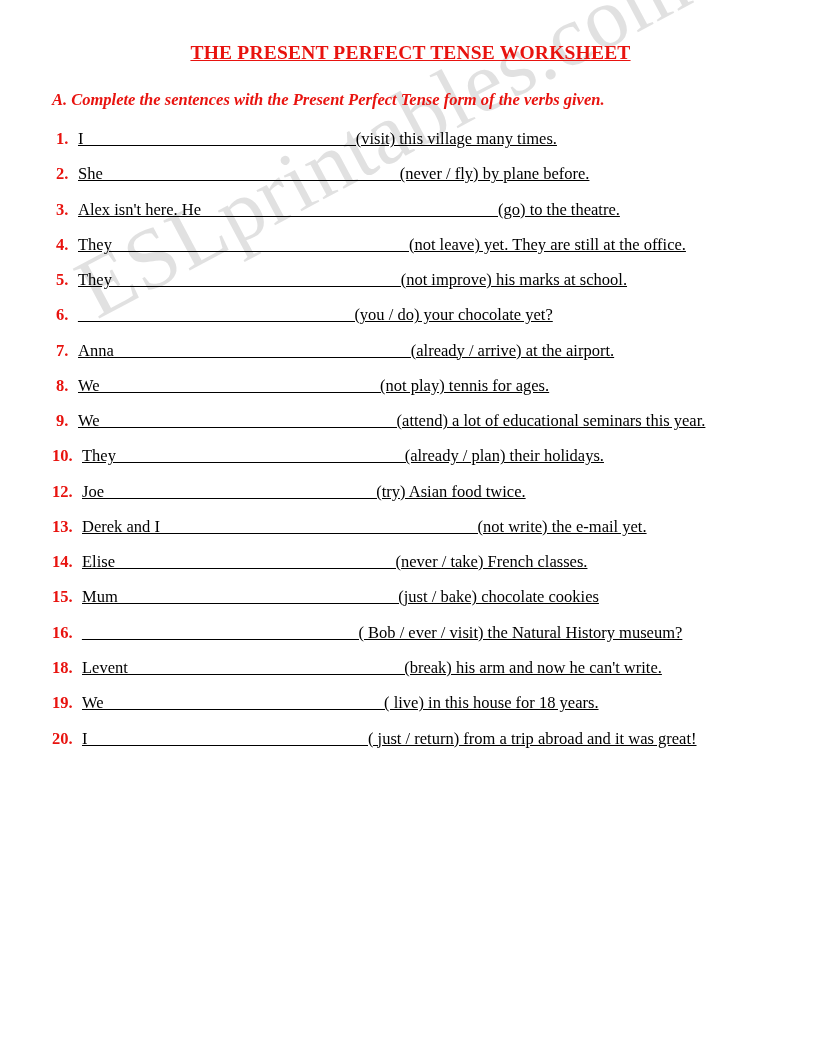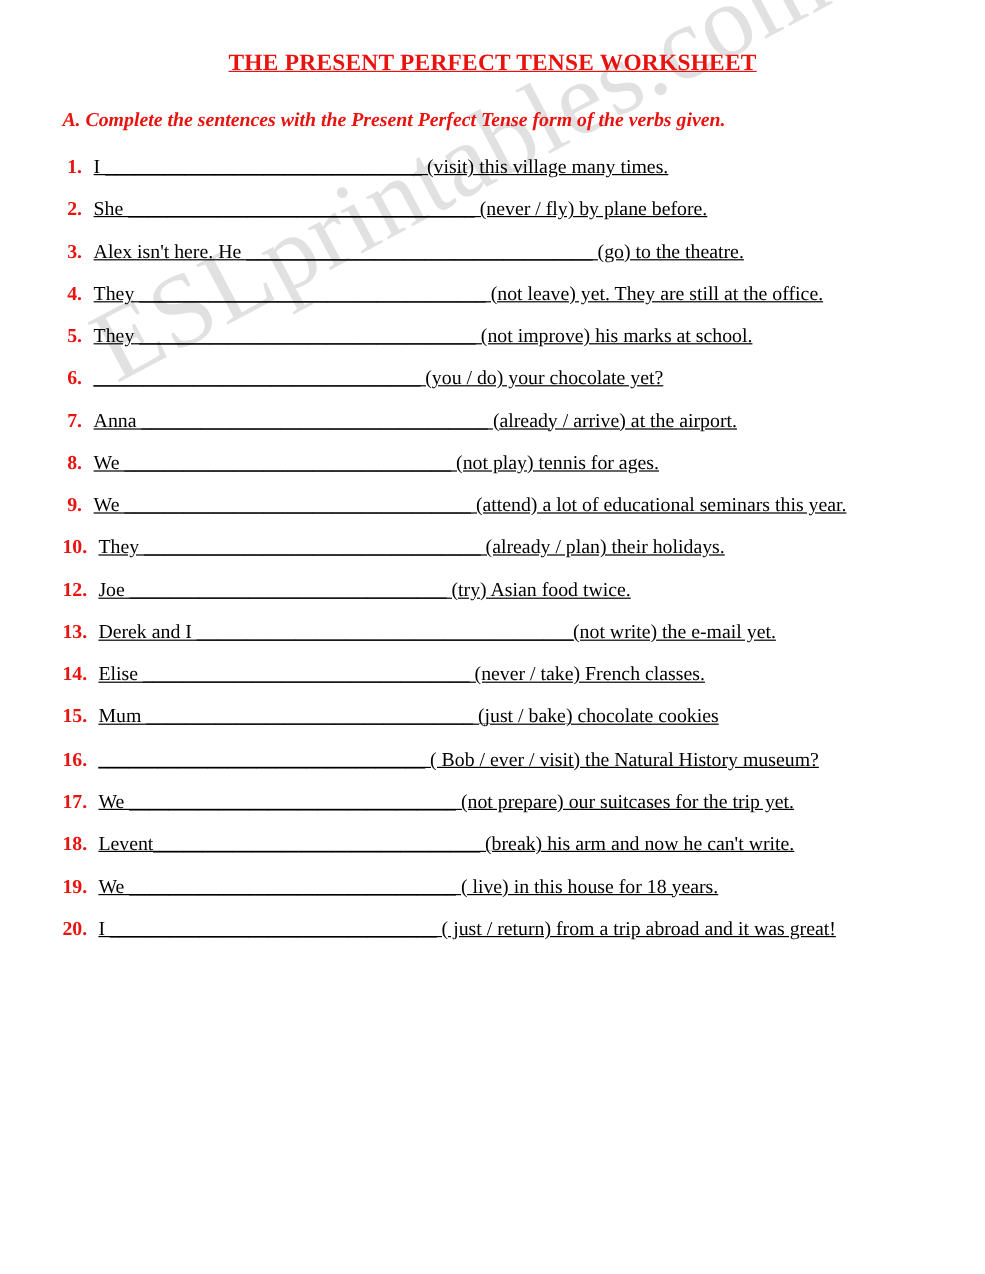--- a/index.html
+++ b/index.html
@@ -170,24 +170,20 @@
     <div class="item">
       <span class="num wide">15.</span>
       <span class="body-text">Mum _________________________________ (just / bake) chocolate cookies</span>
     </div>
 
     <div class="item">
       <span class="num wide">16.</span>
       <span class="body-text">_________________________________ ( Bob / ever / visit) the Natural History museum?</span>
     </div>
 
-    <div class="item">
-      <span class="num wide">17.</span>
-      <span class="body-text">We _________________________________ (not prepare) our suitcases for the trip yet.</span>
-    </div>
 
     <div class="item">
       <span class="num wide">18.</span>
       <span class="body-text"> Levent_________________________________ (break) his arm and now he can't write.</span>
     </div>
 
     <div class="item">
       <span class="num wide">19.</span>
       <span class="body-text">We _________________________________ ( live) in this house for 18 years.</span>
     </div>

